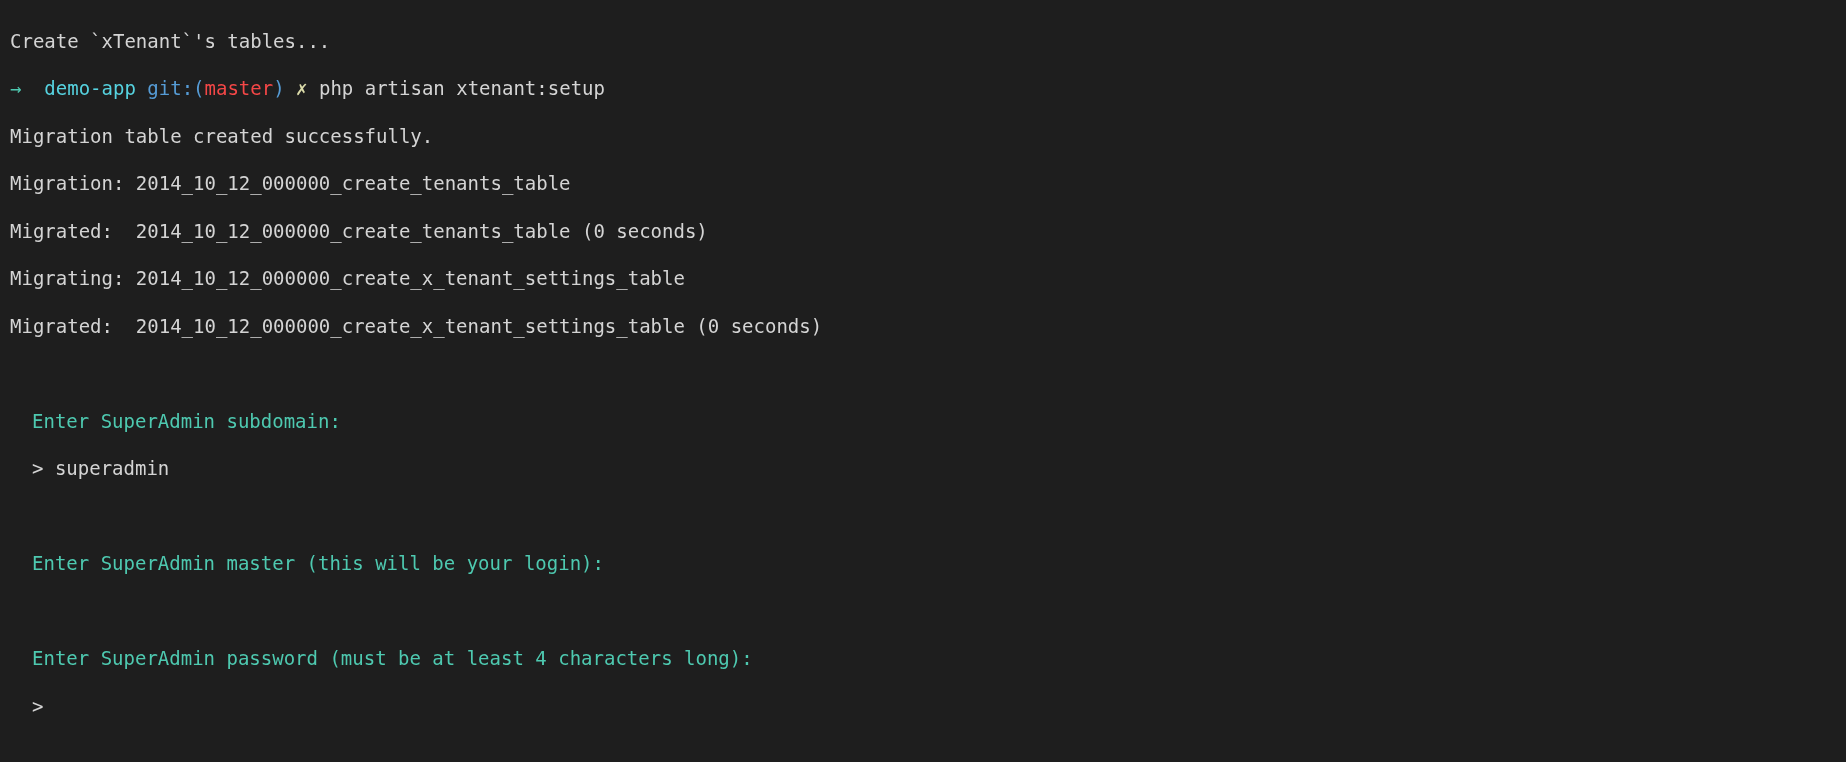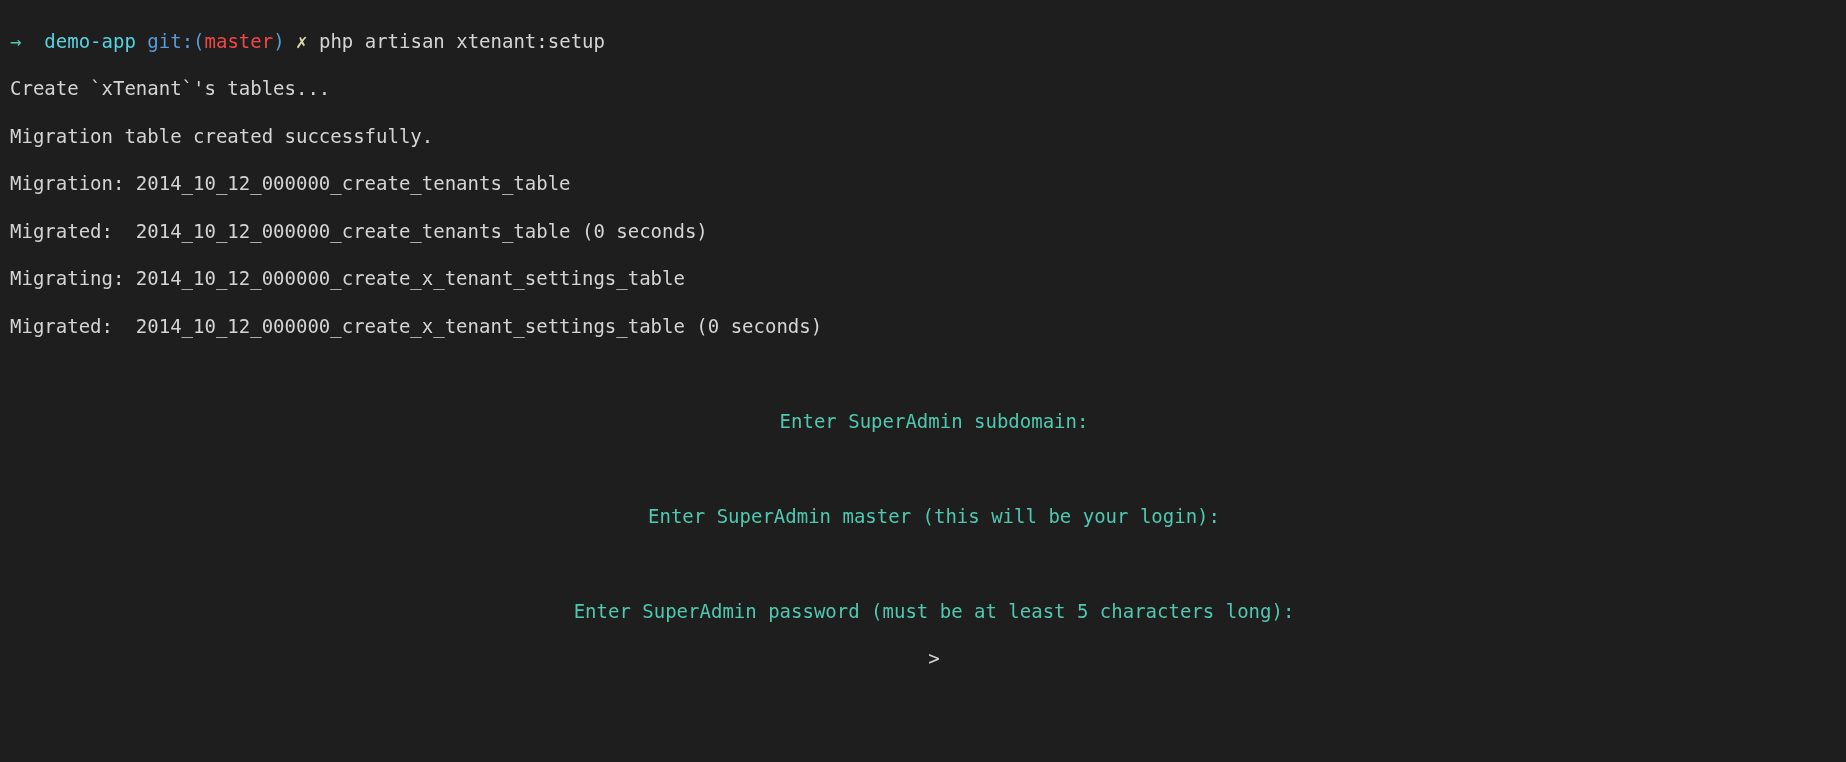--- a/index.html
+++ b/index.html
@@ -22,39 +22,40 @@
       white-space: pre;
     }
     .arrow { color: #4ec9b0; }
     .cyan { color: #56d3e0; }
     .blue { color: #569cd6; }
     .red { color: #f44747; }
     .yellow { color: #dcdcaa; }
     .green { color: #4ec9b0; }
     .white { color: #d4d4d4; }
     .line { display: block; }
-    .indent1 { padding-left: 22px; text-align: center; }
+    .indent1 { padding-left: 22px; }
   </style>
 </head>
 <body>
 
 <div class="terminal">
+<span class="line white">Create `xTenant`'s tables...</span>
 <span class="line"><span class="arrow">→</span>  <span class="cyan">demo-app</span> <span class="blue">git:(</span><span class="red">master</span><span class="blue">)</span> <span class="yellow">✗</span> <span class="white">php artisan xtenant:setup</span></span>
-<span class="line white">Create `xTenant`'s tables...</span>
 <span class="line white">Migration table created successfully.</span>
 <span class="line white">Migration: 2014_10_12_000000_create_tenants_table</span>
 <span class="line white">Migrated:  2014_10_12_000000_create_tenants_table (0 seconds)</span>
 <span class="line white">Migrating: 2014_10_12_000000_create_x_tenant_settings_table</span>
 <span class="line white">Migrated:  2014_10_12_000000_create_x_tenant_settings_table (0 seconds)</span>
 <span class="line"> </span>
 <span class="line indent1 green">Enter SuperAdmin subdomain:</span>
+<span class="line indent1 white">&gt; superadmin</span>
 <span class="line"> </span>
 <span class="line indent1 green">Enter SuperAdmin master (this will be your login):</span>
 <span class="line"> </span>
-<span class="line indent1 green">Enter SuperAdmin password (must be at least 5 characters long):</span>
+<span class="line indent1 green">Enter SuperAdmin password (must be at least 4 characters long):</span>
 <span class="line indent1 white">&gt;</span>
 
 
 
 
 
 
 
 
 

